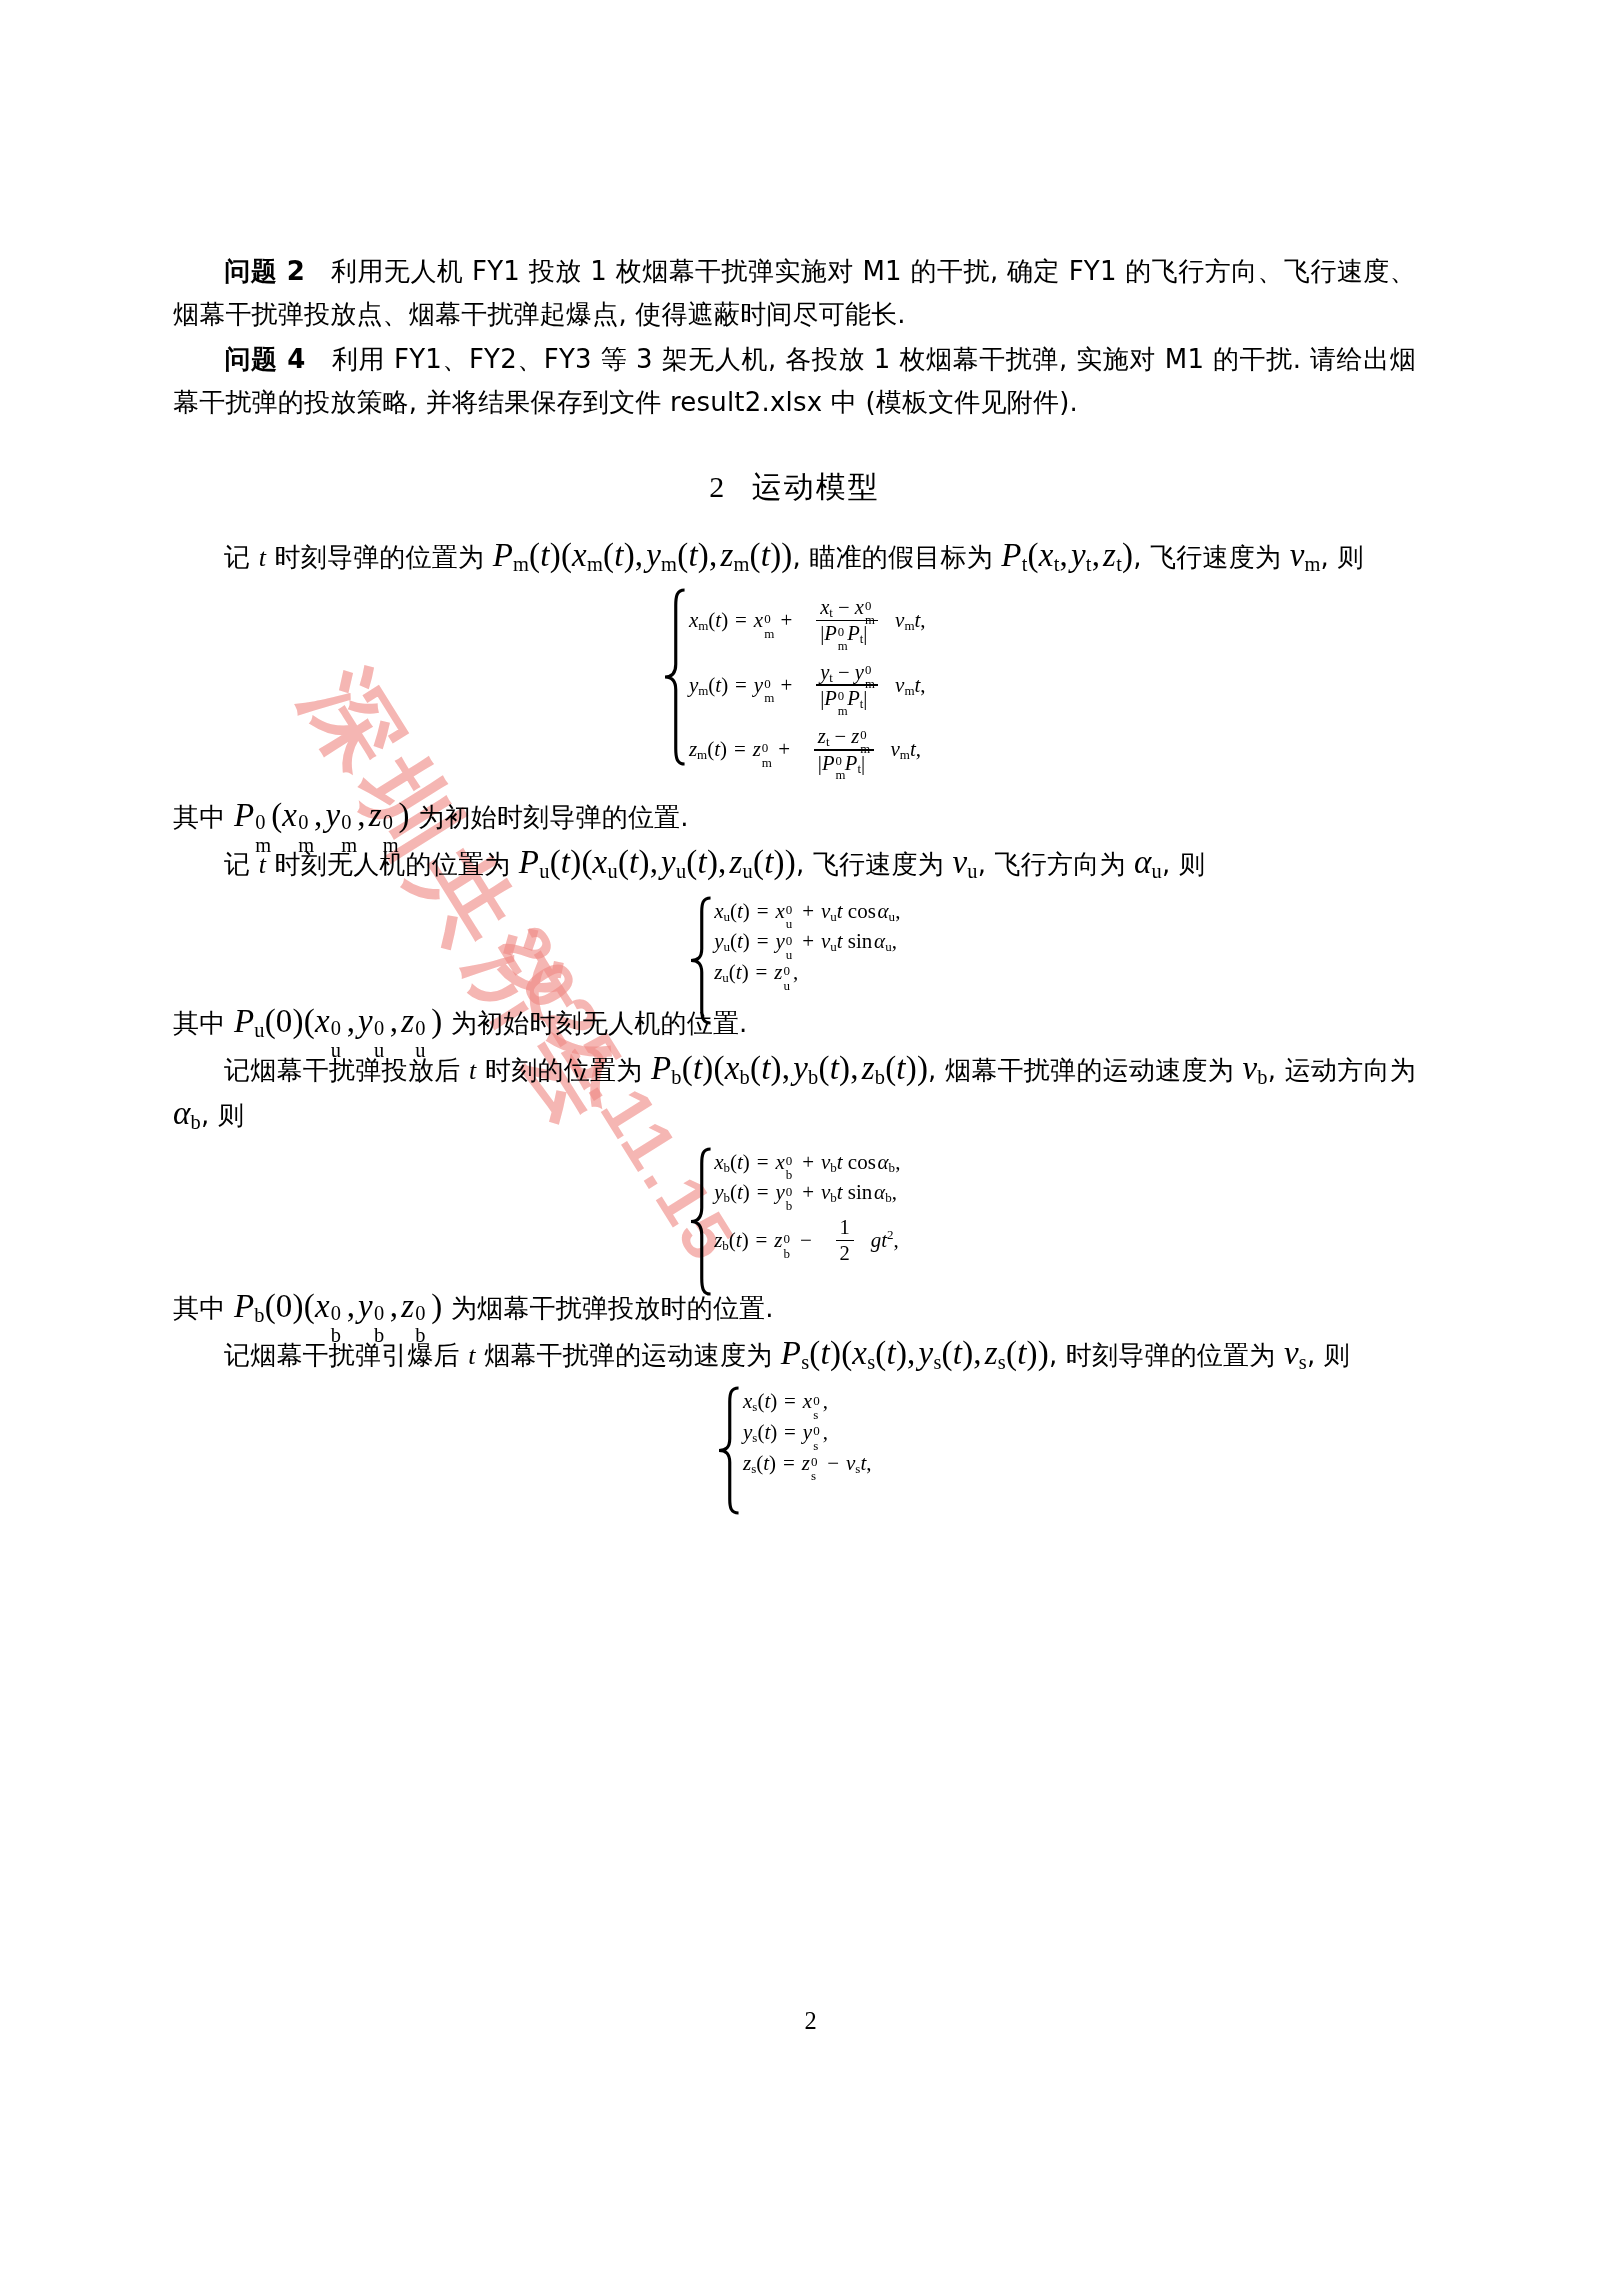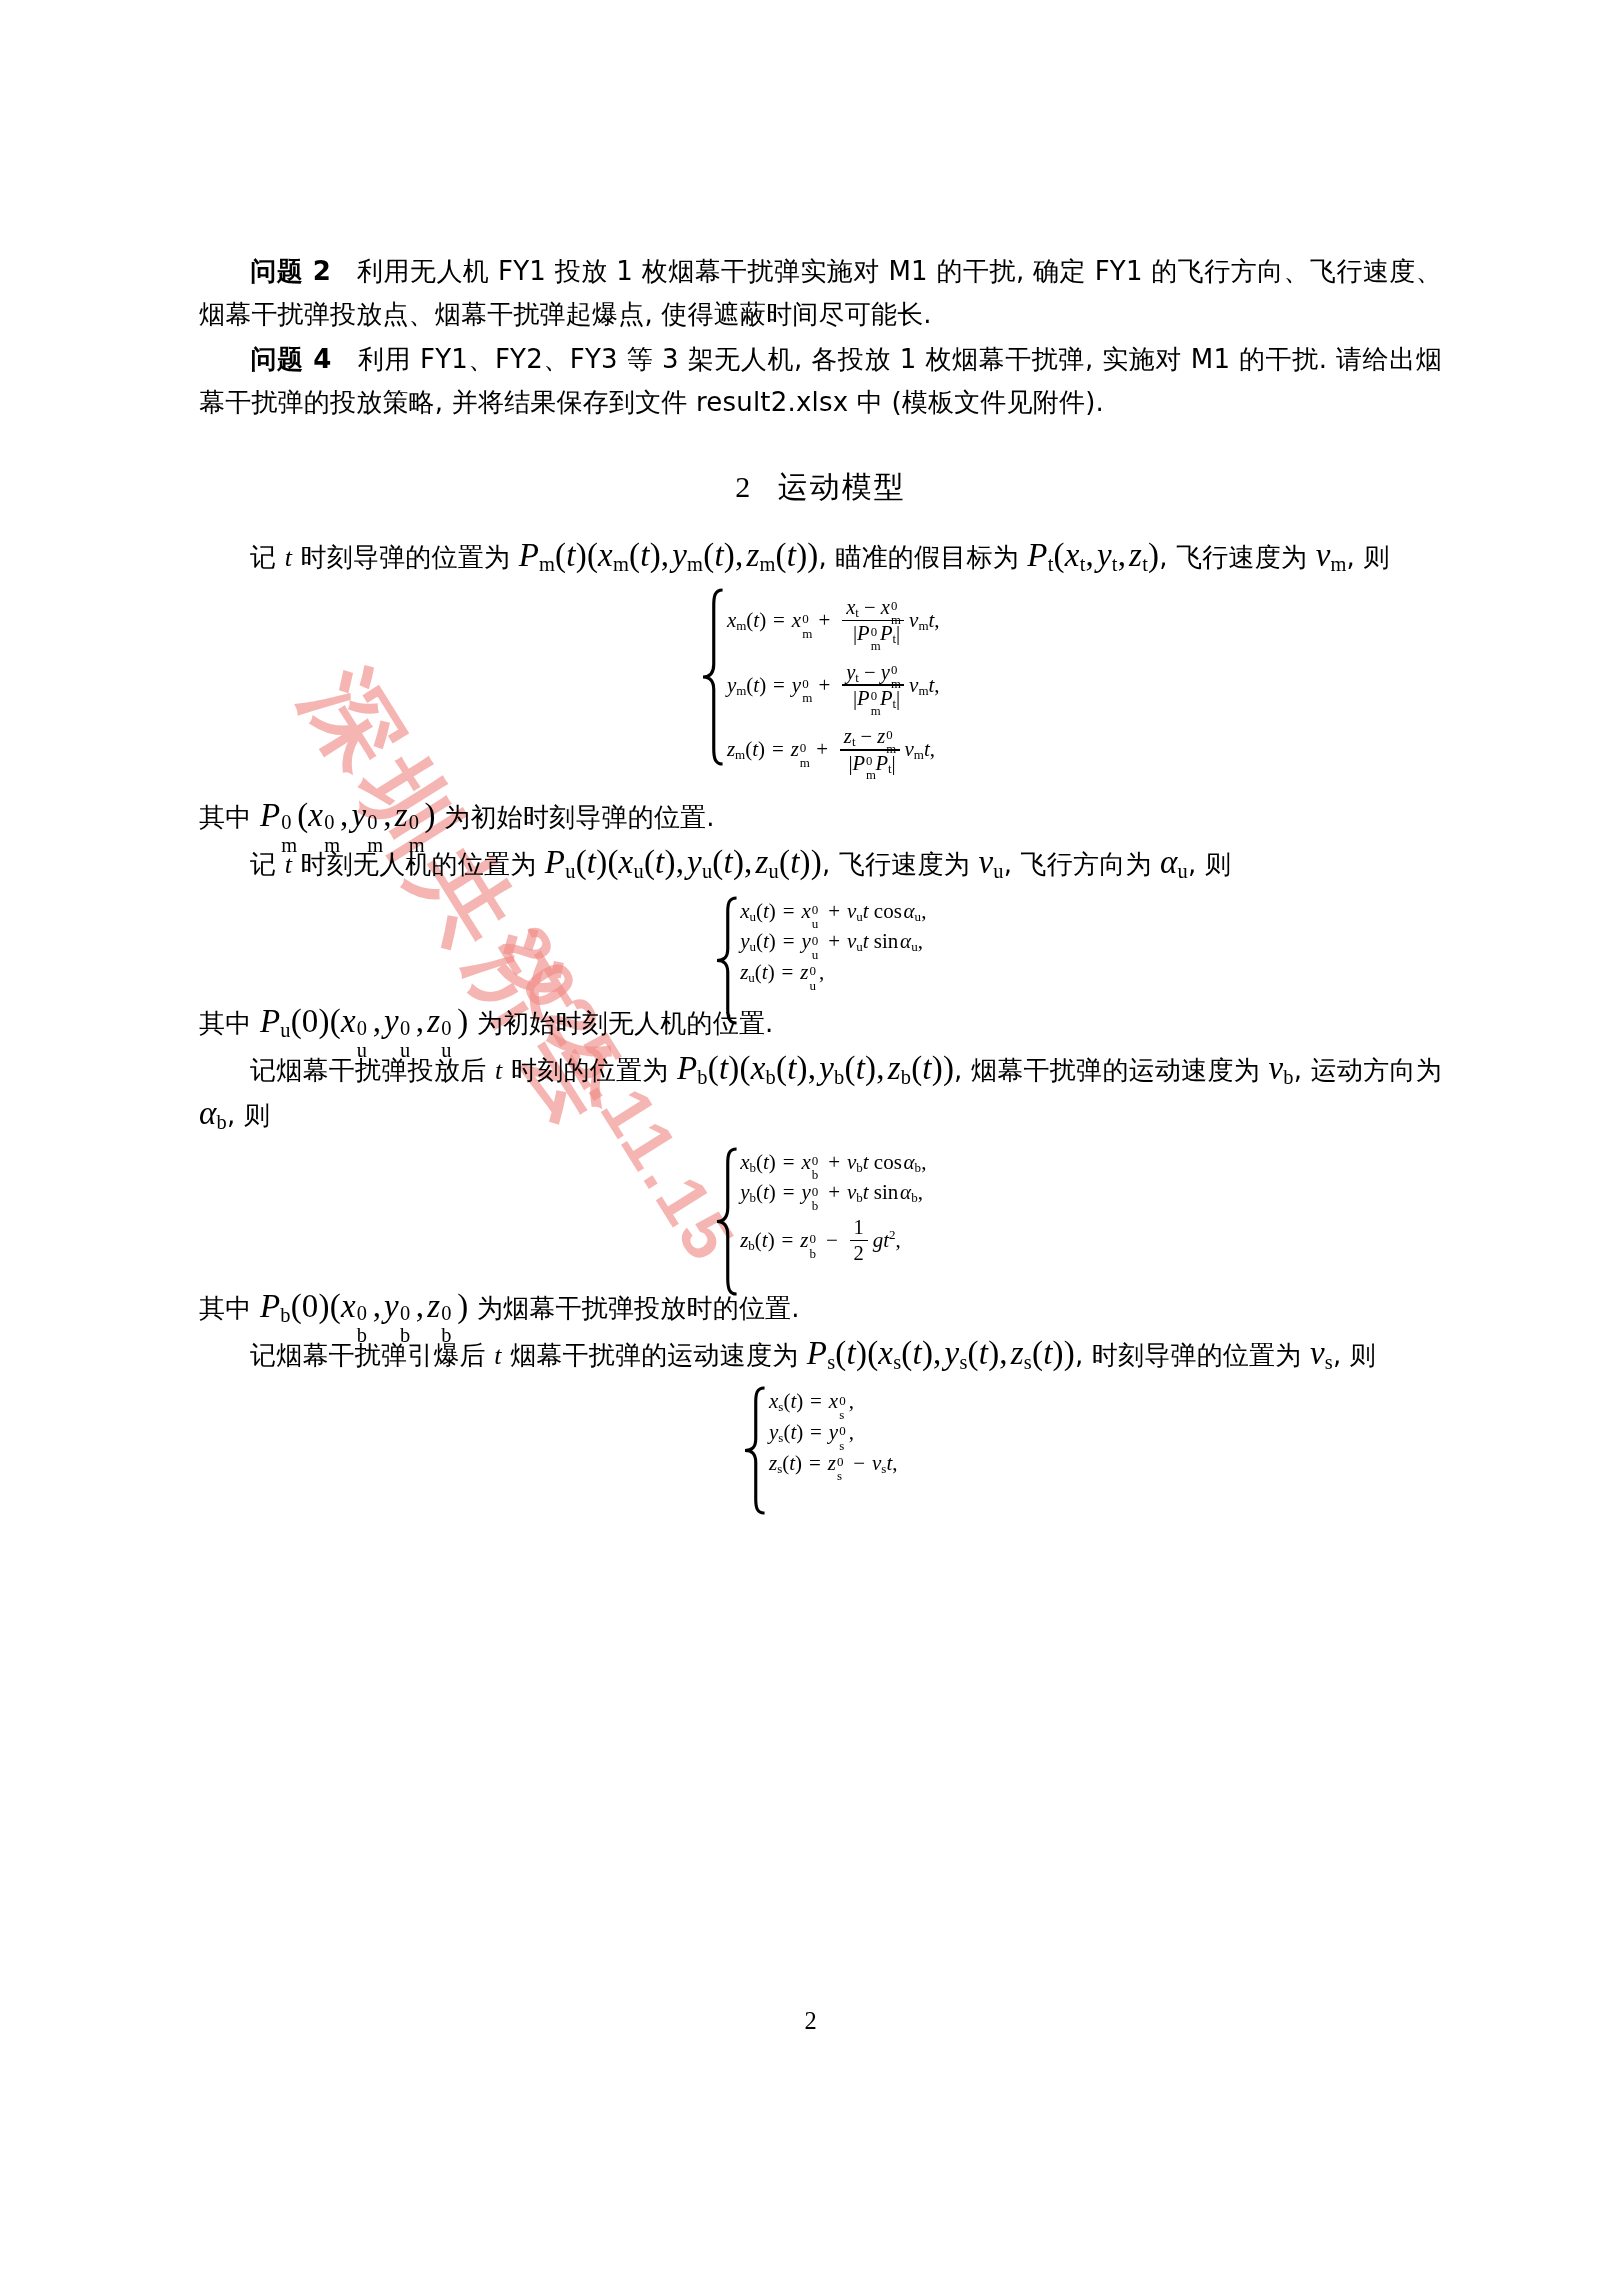--- a/index.html
+++ b/index.html
@@ -40,21 +40,21 @@
     font-family:"Liberation Sans","DejaVu Sans",sans-serif;
     font-size:69px;
     letter-spacing:3.9px;
     left:227px; top:304px;
     transform:rotate(58deg);
   }
 
   
   .content {
     position:absolute;
-    left:199px; top:250px;
+    left:173px; top:250px;
     width:1243px;
     z-index:10;
   }
   p.para {
     margin:0 0 2px 0;
     font-size:26px;
     line-height:43px;
     text-align:justify;
     text-justify:inter-character;
     font-family:"DejaVu Sans","Liberation Sans",sans-serif;
@@ -129,23 +129,23 @@
   .eqrow {
     white-space:nowrap;
     padding:2.9px 0;
     display:flex;
     align-items:center;
   }
   .eqrow.tall { padding:6.9px 0; }
   .frac {
     display:inline-flex;
     flex-direction:column;
-    align-items:flex-end;
+    align-items:flex-start;
     vertical-align:middle;
-    margin:0 5px;
+    margin:0 17px;
     font-size:.98em;
   }
   .frac .num, .frac .den {
     padding:1px 3.9px;
     white-space:nowrap;
     line-height:1.1;
   }
   .frac .bar {
     width:100%;
     height:1.6px;

